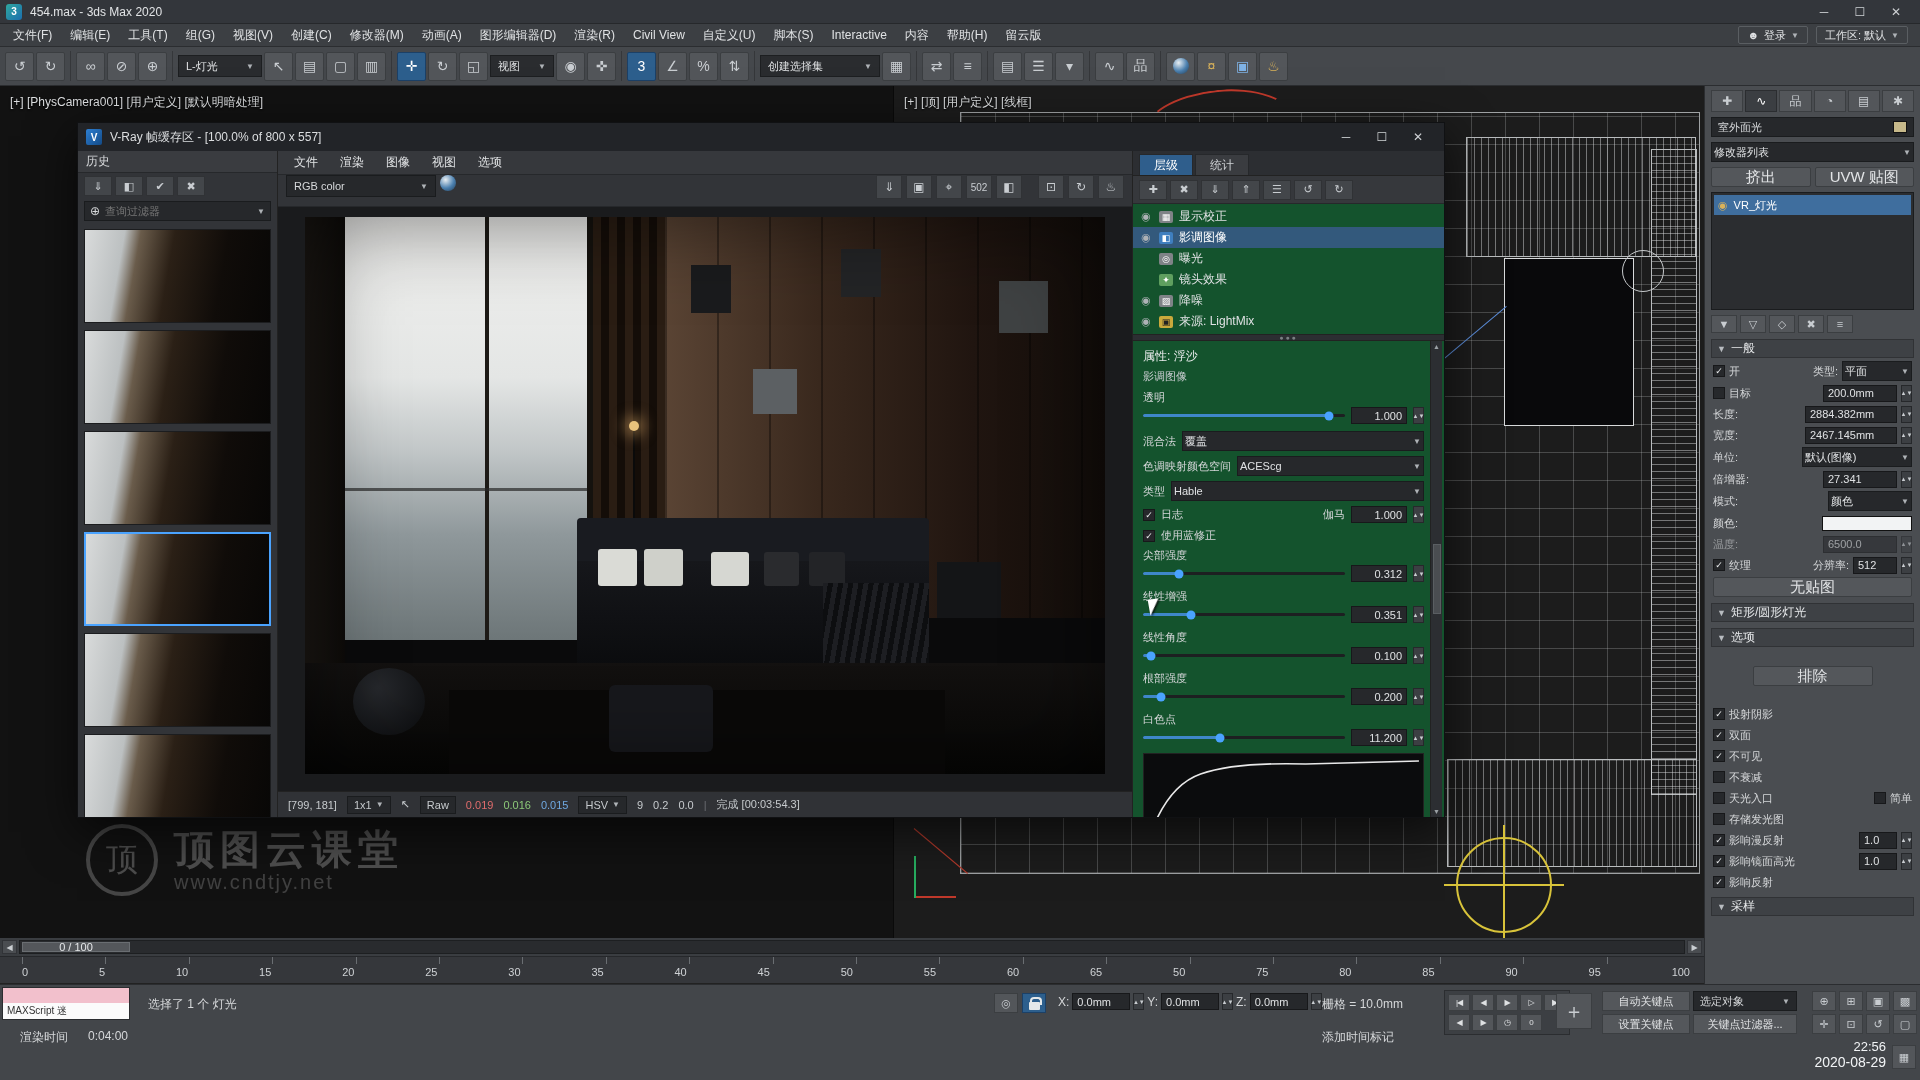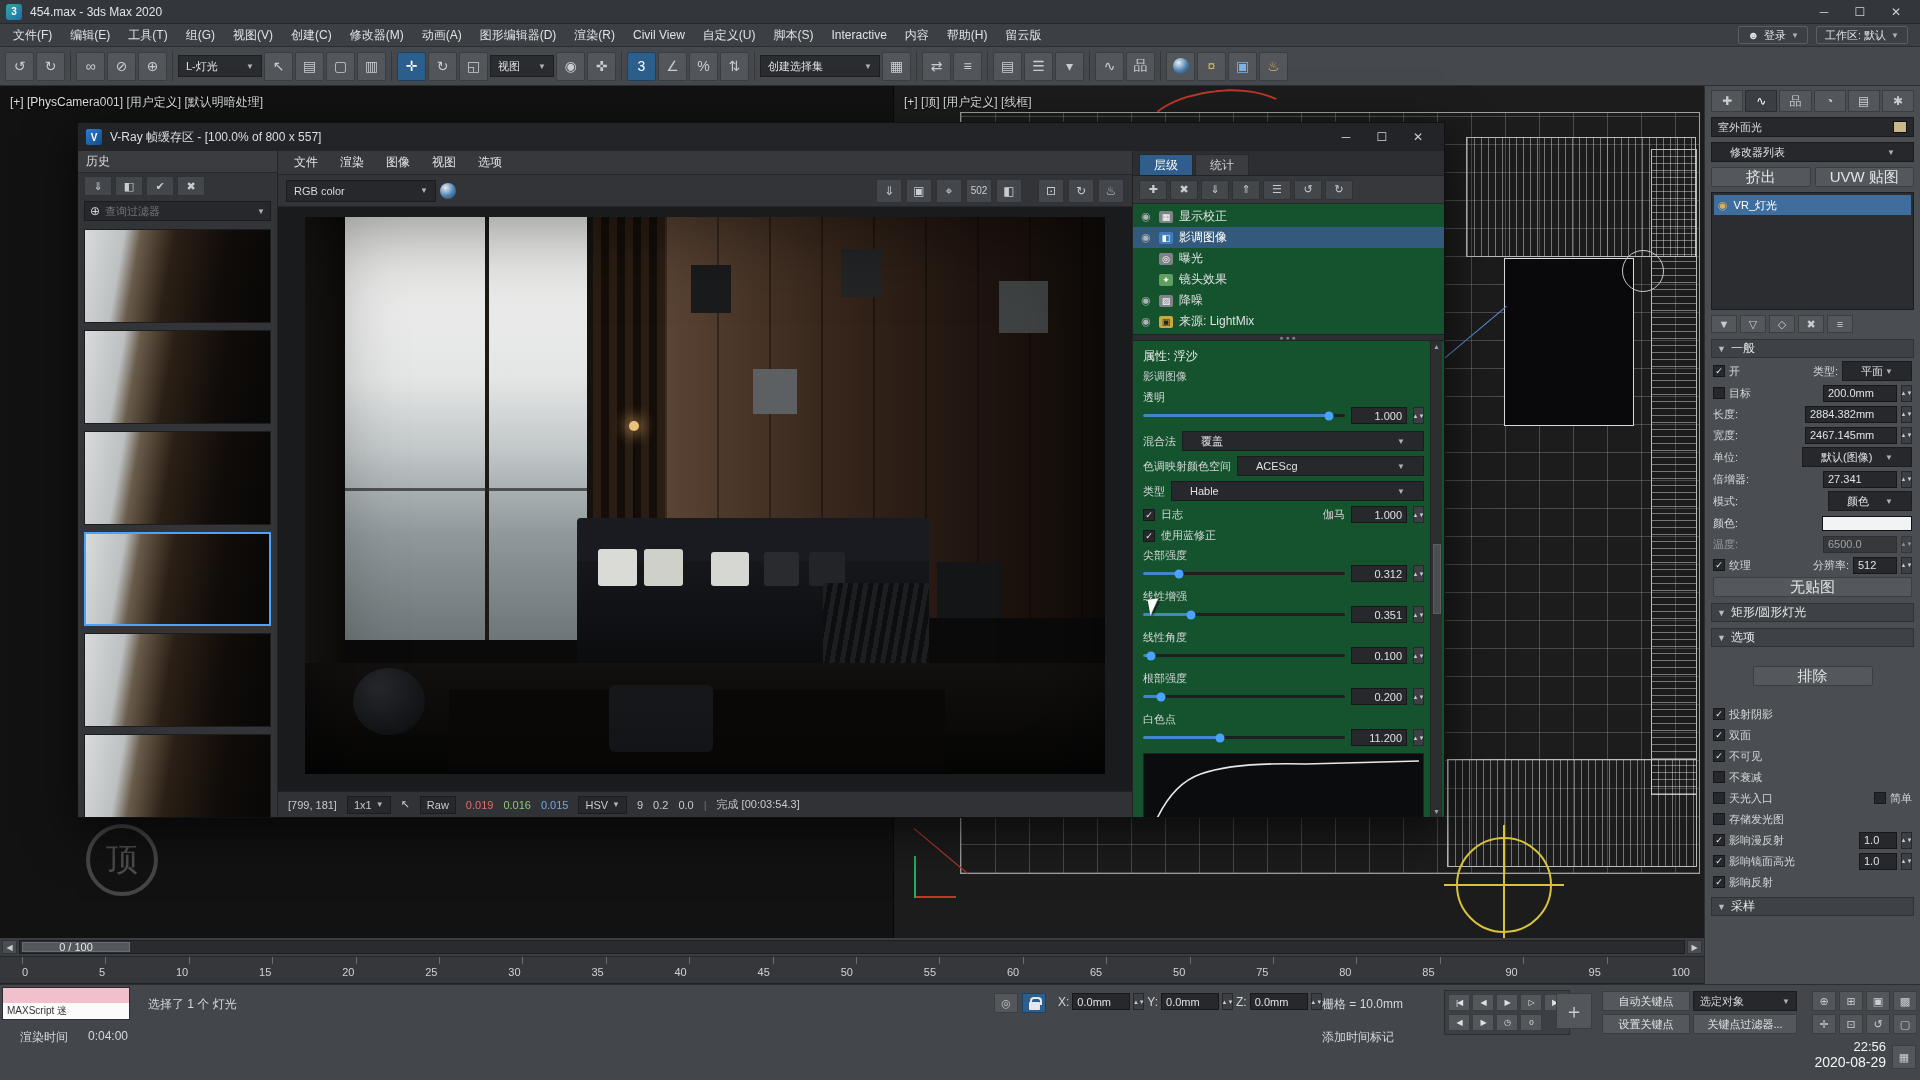--- a/index.html
+++ b/index.html
@@ -55,21 +55,21 @@
   .axis .ax{position:absolute;left:0;bottom:0;width:42px;height:2px;background:#c0392b}
   .axis .ay{position:absolute;left:0;bottom:0;width:2px;height:42px;background:#27ae60}
 
   
   #cmd{position:absolute;left:1704px;top:86px;width:216px;height:898px;background:#4a4d51;border-left:1px solid #2b2d30;padding:2px 6px 0 6px;overflow:hidden}
   .cp-tabs{display:flex;gap:2px;margin:2px 0 5px}
   .cptab{flex:1;height:22px;background:#53565a;border:1px solid #3b3e41;display:flex;align-items:center;justify-content:center;font-size:12px;color:#c9cdd1}
   .cptab.on{background:#3b3e42;border-color:#2b2d30;color:#fff}
   .cp-name{height:20px;background:#26282b;border:1px solid #1a1c1e;display:flex;align-items:center;padding:0 6px;margin-bottom:5px;gap:6px;font-size:11px}
   .cp-name .sw{width:14px;height:12px;background:#c7b98a;border:1px solid #111;margin-left:auto}
-  .dd{height:20px;background:#26282b;border:1px solid #1a1c1e;display:flex;align-items:center;padding:0 18px;font-size:11px;color:#dfe1e3}
+  .dd{height:20px;background:#26282b;border:1px solid #1a1c1e;display:flex;align-items:center;padding:0 2px;font-size:11px;color:#dfe1e3}
   .dd .caret{margin-left:auto}
   .cp-btnrow{display:flex;gap:4px;margin:5px 0}
   .btn{height:20px;background:#54575b;border:1px solid #3b3e41;border-radius:2px;display:flex;align-items:center;justify-content:center;font-size:15px;color:#e2e4e6;padding:0 8px}
   .btn.grow{flex:1}
   .cp-stack{height:118px;background:#2b2d30;border:1px solid #1a1c1e;margin:2px 0 5px;padding:2px}
   .stack-row{height:20px;display:flex;align-items:center;gap:6px;padding:0 4px;font-size:11px}
   .stack-row.sel{background:#3f6e9e;color:#fff}
   .cp-stacktools{display:flex;gap:3px;margin-bottom:4px}
   .sticon2{width:26px;height:18px;background:#54575b;border:1px solid #3b3e41;display:flex;align-items:center;justify-content:center;font-size:11px;color:#c9cdd1}
   .ro{height:19px;background:#3e4145;border:1px solid #303235;display:flex;align-items:center;gap:5px;padding:0 5px;margin:6px 0 3px;font-size:12px;color:#e6e8ea}
@@ -94,21 +94,21 @@
   .hico{width:28px;height:20px;background:#43464a;border:1px solid #303235;display:flex;align-items:center;justify-content:center;font-size:11px;color:#c9cdd1}
   .hist-search{margin:2px 6px 4px;height:20px;background:#26282b;border:1px solid #1a1c1e;display:flex;align-items:center;padding:0 5px;gap:5px;flex:none}
   .hist-search input{flex:1;background:none;border:none;outline:none;color:#dfe1e3;font-size:11px;font-family:inherit;min-width:0}
   .thumbs{flex:1;overflow:hidden;padding:4px 6px}
   .thumb{height:94px;margin-bottom:7px;border:1px solid #1c1d1f;background:linear-gradient(100deg,#d9dbdb 0%,#bcc0c1 20%,#6a5c4b 28%,#2b2016 45%,#100c09 72%,#080706 100%)}
   .thumb.sel{border:2px solid #4aa3ff}
 
   #vfb-center{flex:1;display:flex;flex-direction:column;min-width:0;background:#2c2e32}
   #vfb-menus{height:24px;display:flex;align-items:center;gap:2px;padding:0 6px;background:#36383c;border-bottom:1px solid #26282b;flex:none}
   .vmenu{padding:0 10px;font-size:12px;color:#e0e2e4}
-  #vfb-tools{height:32px;display:flex;align-items:center;gap:4px;padding:0 8px;background:#323438;border-bottom:1px solid #26282b;flex:none}
+  #vfb-tools{height:32px;display:flex;align-items:flex-start;gap:4px;padding:0 8px;background:#323438;border-bottom:1px solid #26282b;flex:none}
   .vdrop{width:150px;height:22px;background:#26282b;border:1px solid #1a1c1e;display:flex;align-items:center;gap:6px;padding:0 7px;font-size:11px}
   .vdrop .caret{margin-left:auto}
   #vfb-tools .tright{margin-left:auto;display:flex;gap:4px;align-items:center}
   .vico2{width:26px;height:24px;background:#43464a;border:1px solid #303235;display:flex;align-items:center;justify-content:center;font-size:12px;color:#c9cdd1}
   #vfb-img{flex:1;position:relative;background:#1a1b1d;overflow:hidden}
   .render{position:absolute;left:50%;top:10px;transform:translateX(-50%);width:800px;height:557px;background:#0a0a0b;overflow:hidden}
   #vfb-status{height:26px;background:#303236;border-top:1px solid #222;display:flex;align-items:center;gap:10px;padding:0 10px;font-size:11px;color:#c6cacd;flex:none}
   .st-chip{background:#26282b;border:1px solid #1a1c1e;height:18px;display:flex;align-items:center;padding:0 6px;gap:4px}
   .red{color:#e06c6c}.grn{color:#8cc878}.blu{color:#6fa8e0}
 
@@ -261,20 +261,24 @@
       </div>
     <div class="tbi cY">¤</div>
     <div class="tbi cB">▣</div>
     <div class="tbi cY">♨</div>
   </div>
 
   <div id="vpL">
     <div class="vplabel">[+] [PhysCamera001] [用户定义] [默认明暗处理]</div>
     <div class="wm">
       <div class="wm-logo">顶</div>
+      <div>
+        <div class="wm-title">顶图云课堂</div>
+        <div class="wm-url">www.cndtjy.net</div>
+      </div>
     </div>
   </div>
 
   <div id="vpR">
     <div class="plan">
       <div class="hatchV" style="left:505px;top:24px;width:230px;height:120px"></div>
       <div class="hatchH" style="right:2px;top:36px;width:46px;bottom:78px"></div>
       <div class="hatchV" style="left:486px;bottom:6px;width:250px;height:108px"></div>
     </div>
     <div id="plan-bed"></div>

